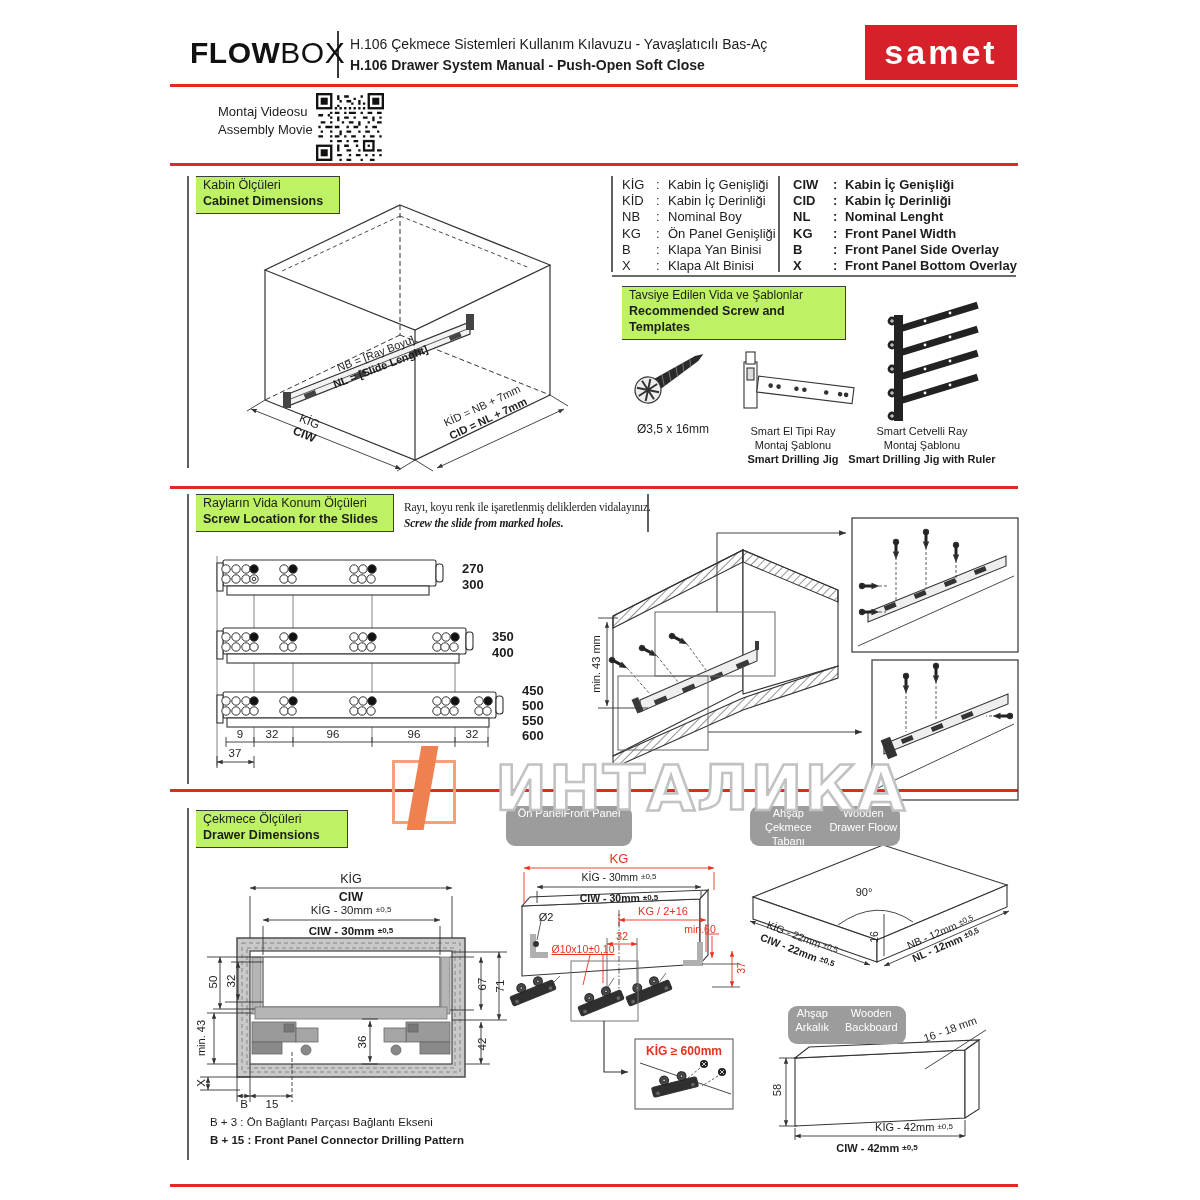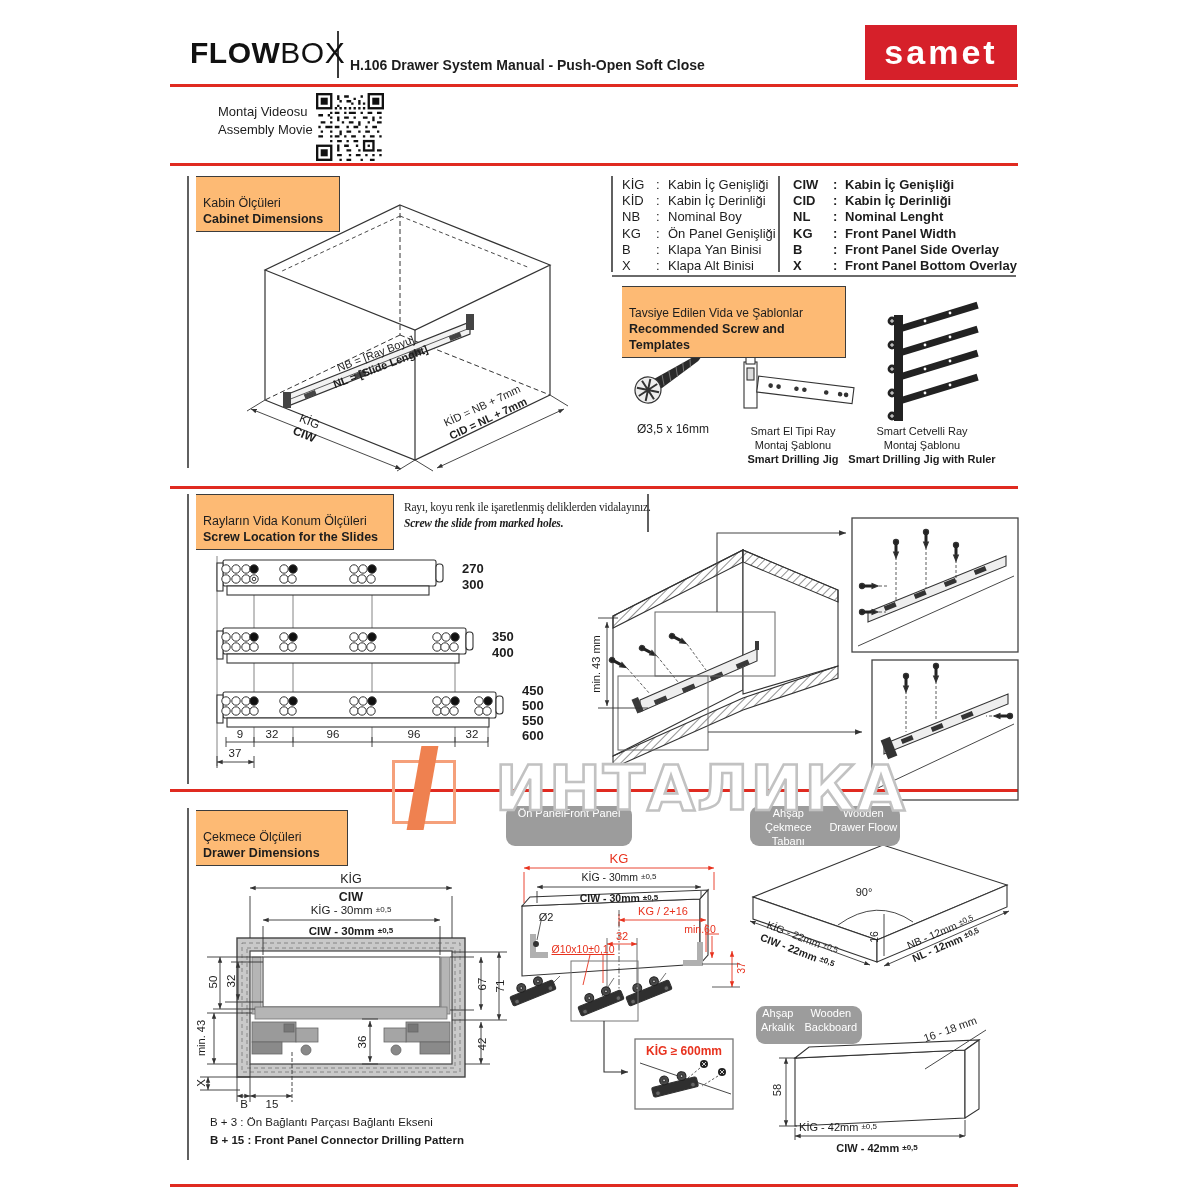--- a/index.html
+++ b/index.html
@@ -6,22 +6,22 @@
   .page{position:relative;width:1200px;height:1200px;background:#fff;overflow:hidden;
         font-family:"Liberation Sans",sans-serif;color:#1d1d1d;}
   svg{position:absolute;left:0;top:0;z-index:2;}
   .red-line{position:absolute;left:170px;width:848px;height:3px;background:#e02a20;z-index:1;}
   .vbar{position:absolute;background:#3a3a3a;z-index:2;}
   .lbl{position:absolute;z-index:3;white-space:nowrap;color:#1d1d1d;}
   .ctr{transform:translate(-50%,-50%);}
   .b{font-weight:bold;}
   .red{color:#e8321e;}
   .sup{font-size:8px;vertical-align:2px;}
-  .tbox{position:absolute;z-index:3;background:#fdba74;border:1.6px solid #3c3c3c;border-left:none;
-        padding:18px 8px 4px 7px;line-height:16px;}
+  .tbox{position:absolute;z-index:3;background:#bef264;border:1.6px solid #3c3c3c;border-left:none;
+        padding:0 8px 4px 7px;line-height:16px;}
   .tbox .t1{font-size:12.5px;}
   .tbox .t2{font-size:12.5px;font-weight:bold;}
   .badge{position:absolute;z-index:3;background:#9c9c9c;border-radius:9px;color:#fff;
          display:flex;justify-content:center;text-align:center;
          font-size:11px;line-height:14px;}
   .lrow{display:flex;font-size:13px;line-height:16.2px;}
   .lrow .ab{width:34px;}
   .lrow .sp{width:12px;}
   .len .ab{width:40px;}
   .stack{text-align:center;line-height:14px;}
@@ -37,20 +37,21 @@
 <div class="page">
 
   <div class="red-line" style="top:84px"></div>
   <div class="red-line" style="top:163px"></div>
   <div class="red-line" style="top:486px"></div>
   <div class="red-line" style="top:789px"></div>
   <div class="red-line" style="top:1184px"></div>
 
   <div class="lbl" style="left:190px;top:36px;font-size:30px;letter-spacing:.5px;color:#111"><span class="b">FLOW</span><span style="font-weight:300">BOX</span></div>
   <div class="vbar" style="left:337px;top:31px;width:2px;height:47px"></div>
+  <div class="lbl" style="left:350px;top:36px;font-size:14px">H.106 Çekmece Sistemleri Kullanım Kılavuzu - Yavaşlatıcılı Bas-Aç</div>
   <div class="lbl b" style="left:350px;top:57px;font-size:14px">H.106 Drawer System Manual - Push-Open Soft Close</div>
   <div class="lbl" style="left:865px;top:25px;width:152px;height:55px;background:#d6202a;z-index:3;
        display:flex;align-items:center;justify-content:center">
     <span style="color:#fff;font-size:34px;font-weight:600;letter-spacing:3px">samet</span>
   </div>
 
   <div class="lbl" style="left:218px;top:103px;width:86px;text-align:right;font-size:13px;line-height:18px">
     <div>Montaj Videosu</div>
     <div>Assembly Movie</div>
   </div>
@@ -230,21 +231,21 @@
   <div class="lbl b" style="left:210px;top:1134px;font-size:11.5px">B + 15 : Front Panel Connector Drilling Pattern</div>
 
   <div class="badge" style="left:506px;top:806px;width:126px;height:40px">
     <div>Ön Panel</div>
       <div>Front Panel</div>
   </div>
   <div class="badge" style="left:750px;top:806px;width:150px;height:40px">
     <div>Ahşap Çekmece Tabanı</div>
       <div>Wooden Drawer Floow</div>
   </div>
-  <div class="badge" style="left:756px;top:1006px;width:106px;height:38px">
+  <div class="badge" style="left:788px;top:1006px;width:118px;height:38px">
     <div>Ahşap Arkalık</div>
       <div>Wooden Backboard</div>
   </div>
 
   <div class="lbl ctr red" style="left:619px;top:858px;font-size:13px">KG</div>
   <div class="lbl ctr" style="left:619px;top:877px;font-size:10.5px"><span>KİG - 30mm</span> <span class="sup">±0,5</span></div>
   <div class="lbl ctr b" style="left:619px;top:898px;font-size:10.5px"><span>CIW - 30mm</span> <span class="sup">±0,5</span></div>
   <div class="lbl ctr" style="left:546px;top:917px;font-size:11px">Ø2</div>
   <div class="lbl ctr red" style="left:663px;top:911px;font-size:11px">KG / 2+16</div>
   <div class="lbl ctr red" style="left:700px;top:929px;font-size:10.5px">min.60</div>
@@ -259,21 +260,21 @@
     <div><span>KİG - 22mm</span> <span class="sup">±0,5</span></div>
     <div class="b"><span>CIW - 22mm</span> <span class="sup">±0,5</span></div>
   </div>
   <div class="lbl stack" style="left:943px;top:938px;transform:translate(-50%,-50%) rotate(-23deg);font-size:10.5px">
     <div><span>NB - 12mm</span> <span class="sup">±0,5</span></div>
     <div class="b"><span>NL - 12mm</span> <span class="sup">±0,5</span></div>
   </div>
 
   <div class="lbl" style="left:950px;top:1029px;transform:translate(-50%,-50%) rotate(-20deg);font-size:11px">16 - 18 mm</div>
   <div class="lbl" style="left:777px;top:1090px;transform:translate(-50%,-50%) rotate(-90deg);font-size:11px">58</div>
-  <div class="lbl ctr" style="left:838px;top:1127px;font-size:11px"><span>KİG - 42mm</span> <span class="sup">±0,5</span></div>
+  <div class="lbl ctr" style="left:914px;top:1127px;font-size:11px"><span>KİG - 42mm</span> <span class="sup">±0,5</span></div>
   <div class="lbl ctr b" style="left:877px;top:1148px;font-size:11px"><span>CIW - 42mm</span> <span class="sup">±0,5</span></div>
 
   <svg width="1200" height="1200" viewBox="0 0 1200 1200">
     <defs>
       <marker id="m" viewBox="0 0 10 10" refX="9" refY="5" markerWidth="7" markerHeight="7" orient="auto-start-reverse">
           <path d="M0 1.5L9 5L0 8.5z" fill="#333"></path>
         </marker>
       <marker id="mr" viewBox="0 0 10 10" refX="9" refY="5" markerWidth="7" markerHeight="7" orient="auto-start-reverse">
           <path d="M0 1.5L9 5L0 8.5z" fill="#e8321e"></path>
         </marker>

